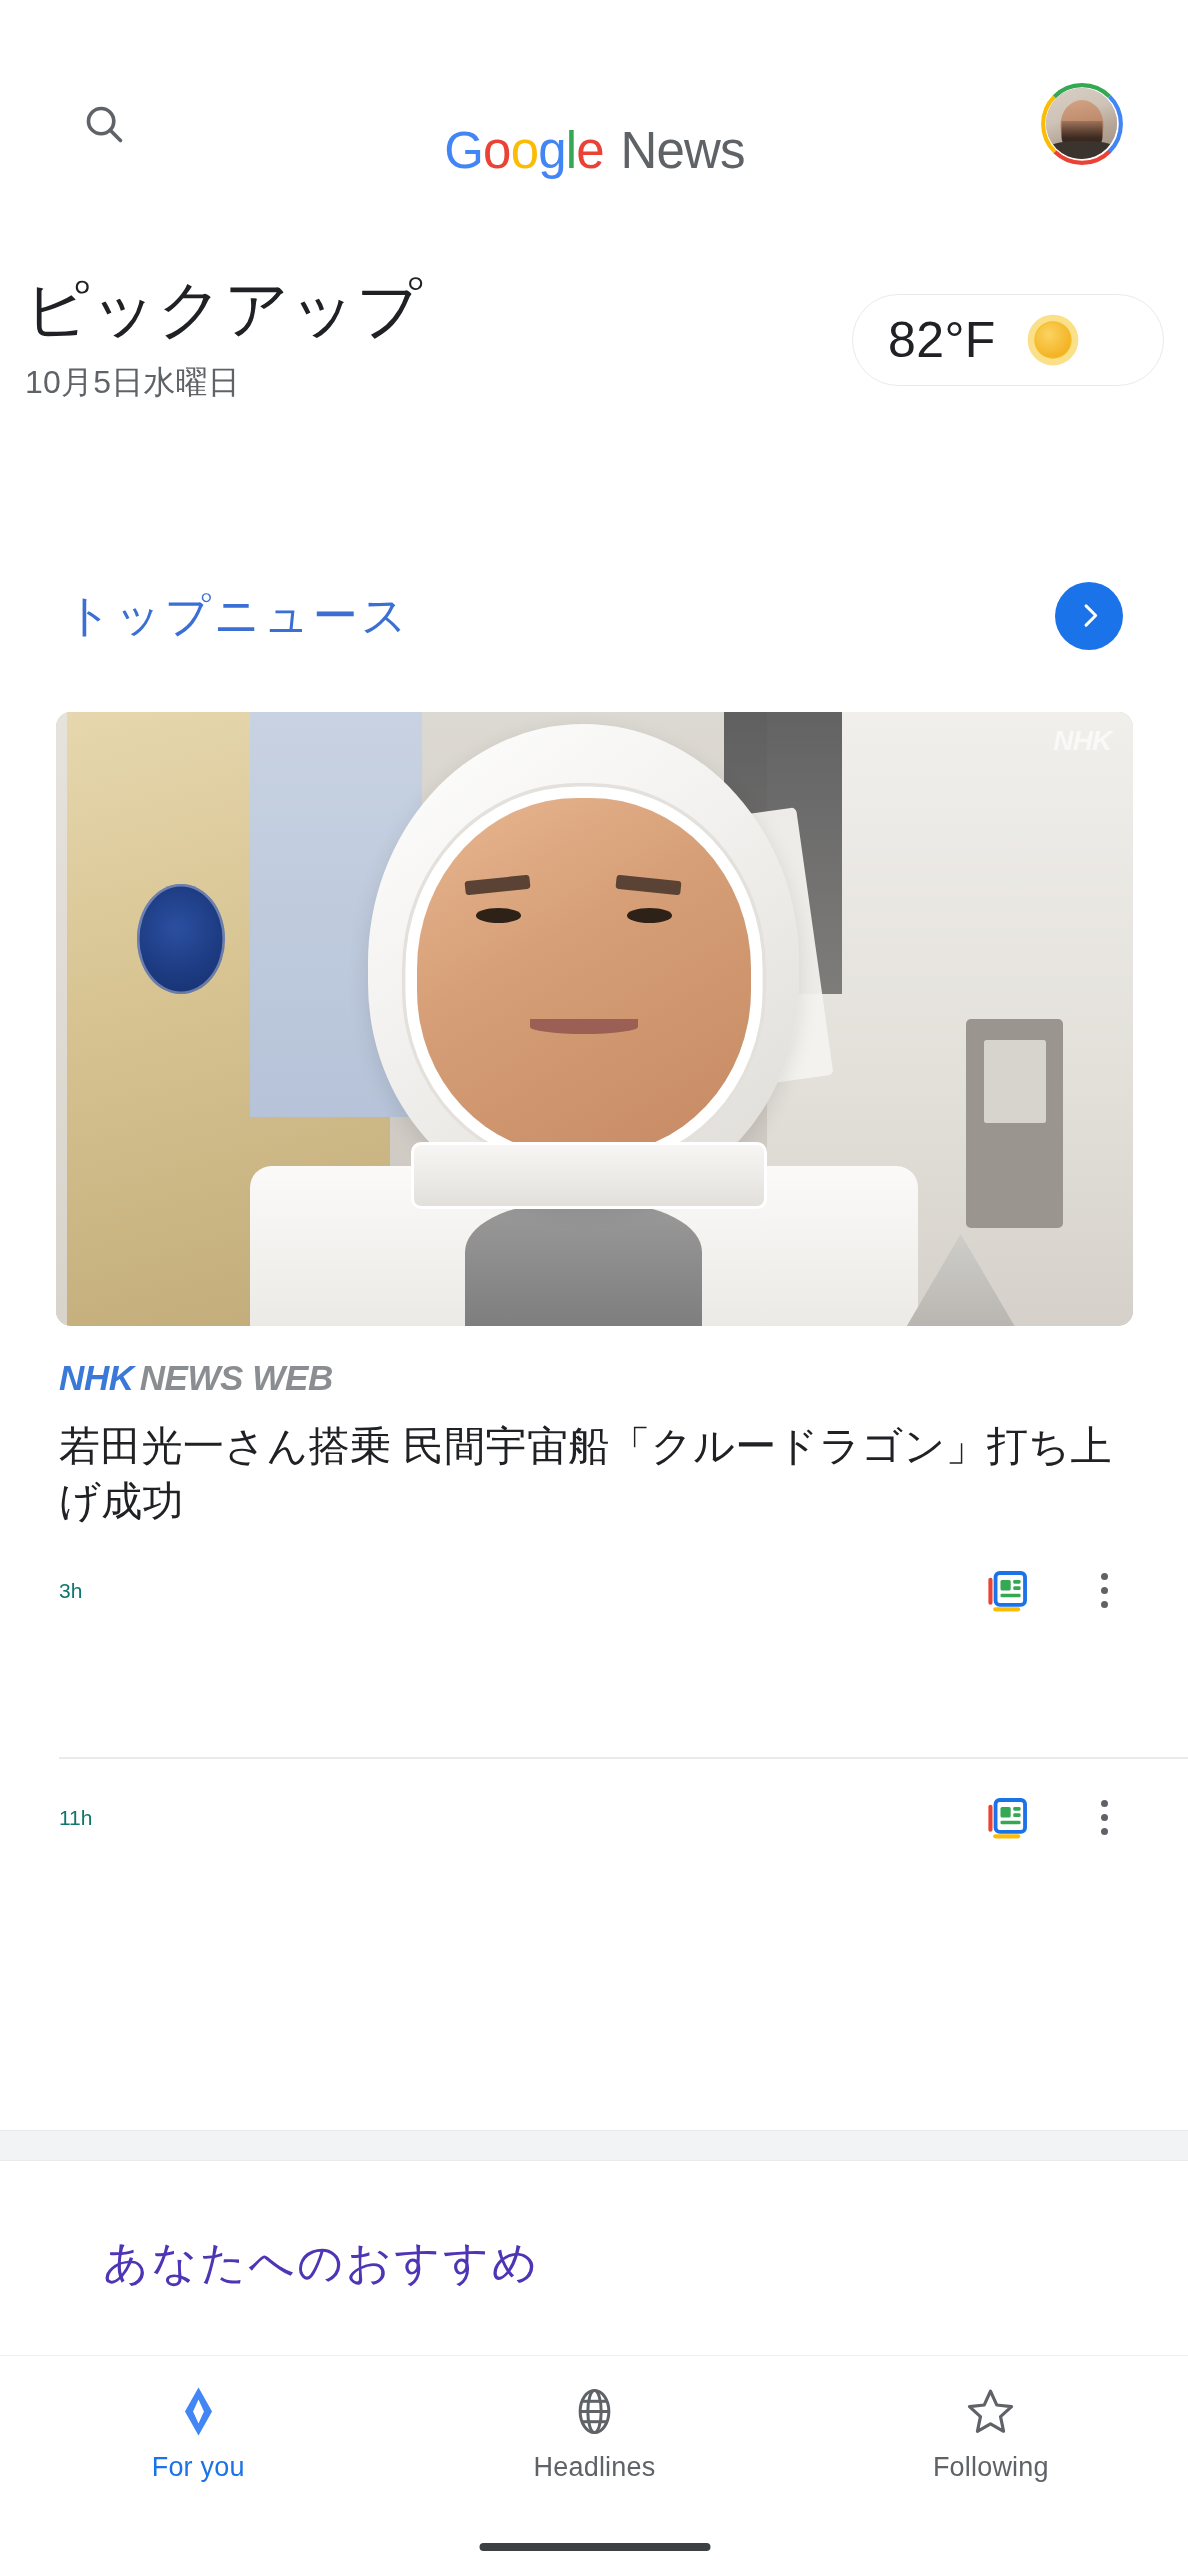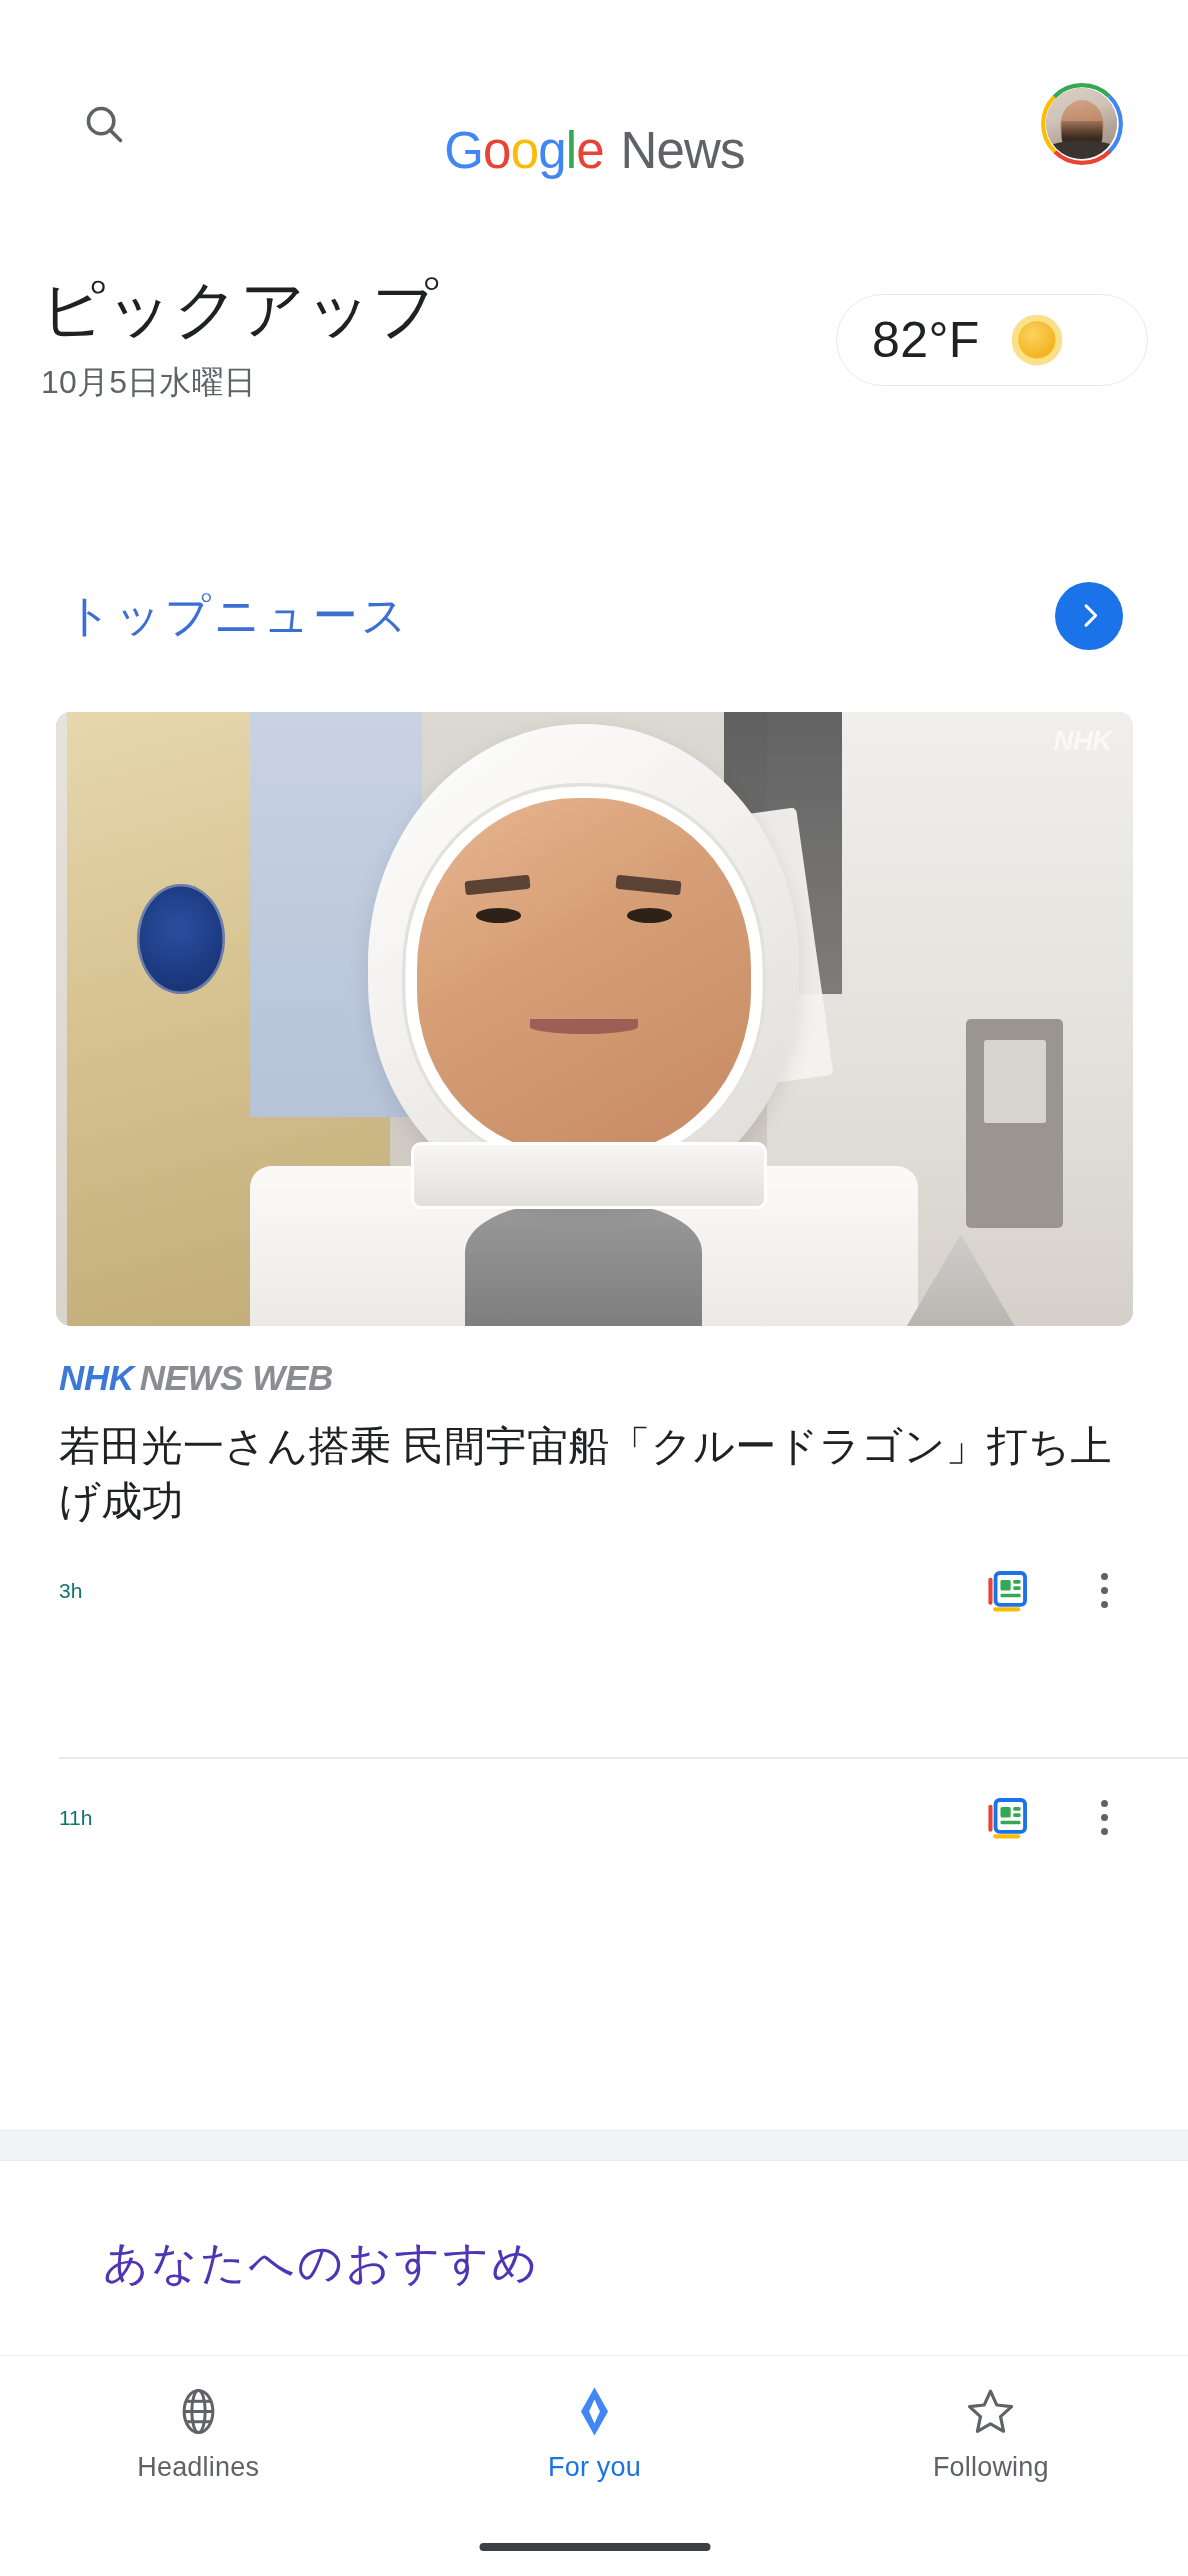--- a/index.html
+++ b/index.html
@@ -57,21 +57,21 @@
     background:linear-gradient(180deg,rgba(60,42,32,.25) 0%,#3b2a20 55%,#2b1e16 100%);
   }
   .avatar-photo .body {
     position:absolute; left:50%; bottom:-3.3px; transform:translateX(-50%);
     width:69px; height:21.5px; border-radius:40% 40% 0 0; background:#3a332e;
   }
 
   
   .title-row {
     position:absolute; top:263px; left:0; width:1189px; height:198px;
-    padding:0 41px; display:flex; justify-content:space-between; align-items:flex-start;
+    padding:0 25px; display:flex; justify-content:space-between; align-items:flex-start;
   }
   .title-block { padding-top:13.2px; }
   .page-title {
     font-size:64px; line-height:1.06; color:#202124; font-weight:400;
     letter-spacing:0.8px;
   }
   .page-date {
     margin-top:16.5px; font-size:32px; color:#5F6368; letter-spacing:0.2px;
   }
   .weather-chip {
@@ -454,43 +454,43 @@
   </div>
 
   <div class="band" style="top:2130px;"></div>
 
   <div class="section-head" style="top:2213px;">
     <div class="section-title purple">あなたへのおすすめ</div>
   </div>
 
   <div class="bottom-nav">
 
+    <div class="nav-item active">
+      <span class="nav-icon">
+        <svg viewBox="0 0 32 32" width="51" height="51">
+          <path d="M16 1 L24.5 16 L16 31 L7.5 16 Z" fill="#4285F4"></path>
+          <path d="M16 8.5 L19.4 16 L16 23.5 L12.6 16 Z" fill="#ffffff"></path>
+        </svg>
+      </span>
+      <span class="nav-label">For you</span>
+    </div>
+
     <div class="nav-item">
       <span class="nav-icon">
         <svg viewBox="0 0 32 32" width="51" height="51" fill="none" stroke="#5F6368" stroke-width="1.9">
           <ellipse cx="16" cy="16" rx="9" ry="13.2"></ellipse>
           <ellipse cx="16" cy="16" rx="4.2" ry="13.2"></ellipse>
           <line x1="7.1" y1="16" x2="24.9" y2="16"></line>
           <line x1="8.6" y1="9.6" x2="23.4" y2="9.6"></line>
           <line x1="8.6" y1="22.4" x2="23.4" y2="22.4"></line>
         </svg>
       </span>
       <span class="nav-label">Headlines</span>
     </div>
 
-    <div class="nav-item active">
-      <span class="nav-icon">
-        <svg viewBox="0 0 32 32" width="51" height="51">
-          <path d="M16 1 L24.5 16 L16 31 L7.5 16 Z" fill="#4285F4"></path>
-          <path d="M16 8.5 L19.4 16 L16 23.5 L12.6 16 Z" fill="#ffffff"></path>
-        </svg>
-      </span>
-      <span class="nav-label">For you</span>
-    </div>
-
     <div class="nav-item">
       <span class="nav-icon">
         <svg viewBox="0 0 32 32" width="51" height="51" fill="none" stroke="#5F6368" stroke-width="2">
           <path d="M16 3.2 L19.9 11.9 L29.2 12.9 L22.3 19.2 L24.2 28.4 L16 23.7 L7.8 28.4 L9.7 19.2 L2.8 12.9 L12.1 11.9 Z" stroke-linejoin="round"></path>
         </svg>
       </span>
       <span class="nav-label">Following</span>
     </div>
 
 

